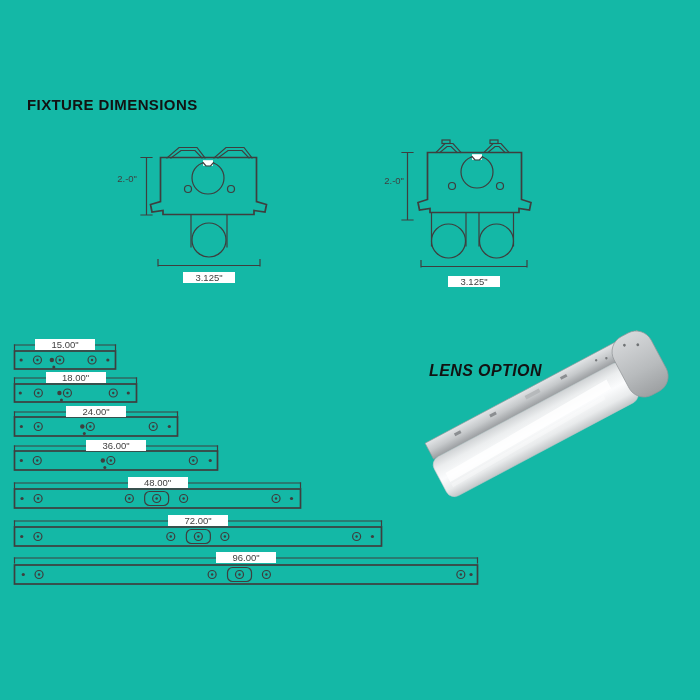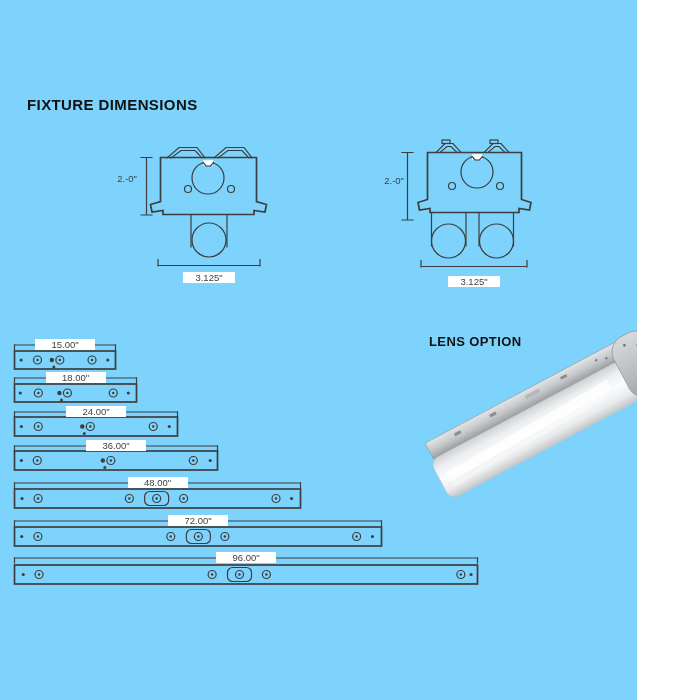--- a/index.html
+++ b/index.html
@@ -1,21 +1,21 @@
 <!DOCTYPE html>
 <html style="--line: #3e3e3e; --text: #3f3f3f; --title: #121212;"><head>
 <meta charset="utf-8">
 <style>
   html,body{margin:0;padding:0;background:#ffffff;}
-  .page{position:relative;width:637px;height:700px;background:#7dd3fc;
+  .page{position:relative;width:700px;height:700px;background:#14b8a6;
         font-family:"Liberation Sans",sans-serif;overflow:hidden;}
   .title{position:absolute;margin:0;font-weight:bold;color:var(--title,#121212);
          letter-spacing:.4px;white-space:nowrap;}
   #main-title{left:27px;top:96px;font-size:15px;}
-  #lens-title{left:429px;top:334px;font-size:13px;}
+  #lens-title{left:429px;top:362px;font-size:16px;font-style:italic;}
   .dim{position:absolute;font-size:9.5px;line-height:11px;color:var(--text,#3f3f3f);
        text-align:center;background:#fff;white-space:nowrap;}
   .dim.right{text-align:right;background:transparent;}
   svg{position:absolute;left:0;top:0;}
   .ln{stroke:var(--line,#3e3e3e);fill:none;stroke-width:1.2;stroke-linecap:square;}
   .thick{stroke-width:1.7;}
   .fl{fill:var(--line,#3e3e3e);stroke:none;}
   .wh{fill:#ffffff;stroke:none;}
 </style>
 </head>

